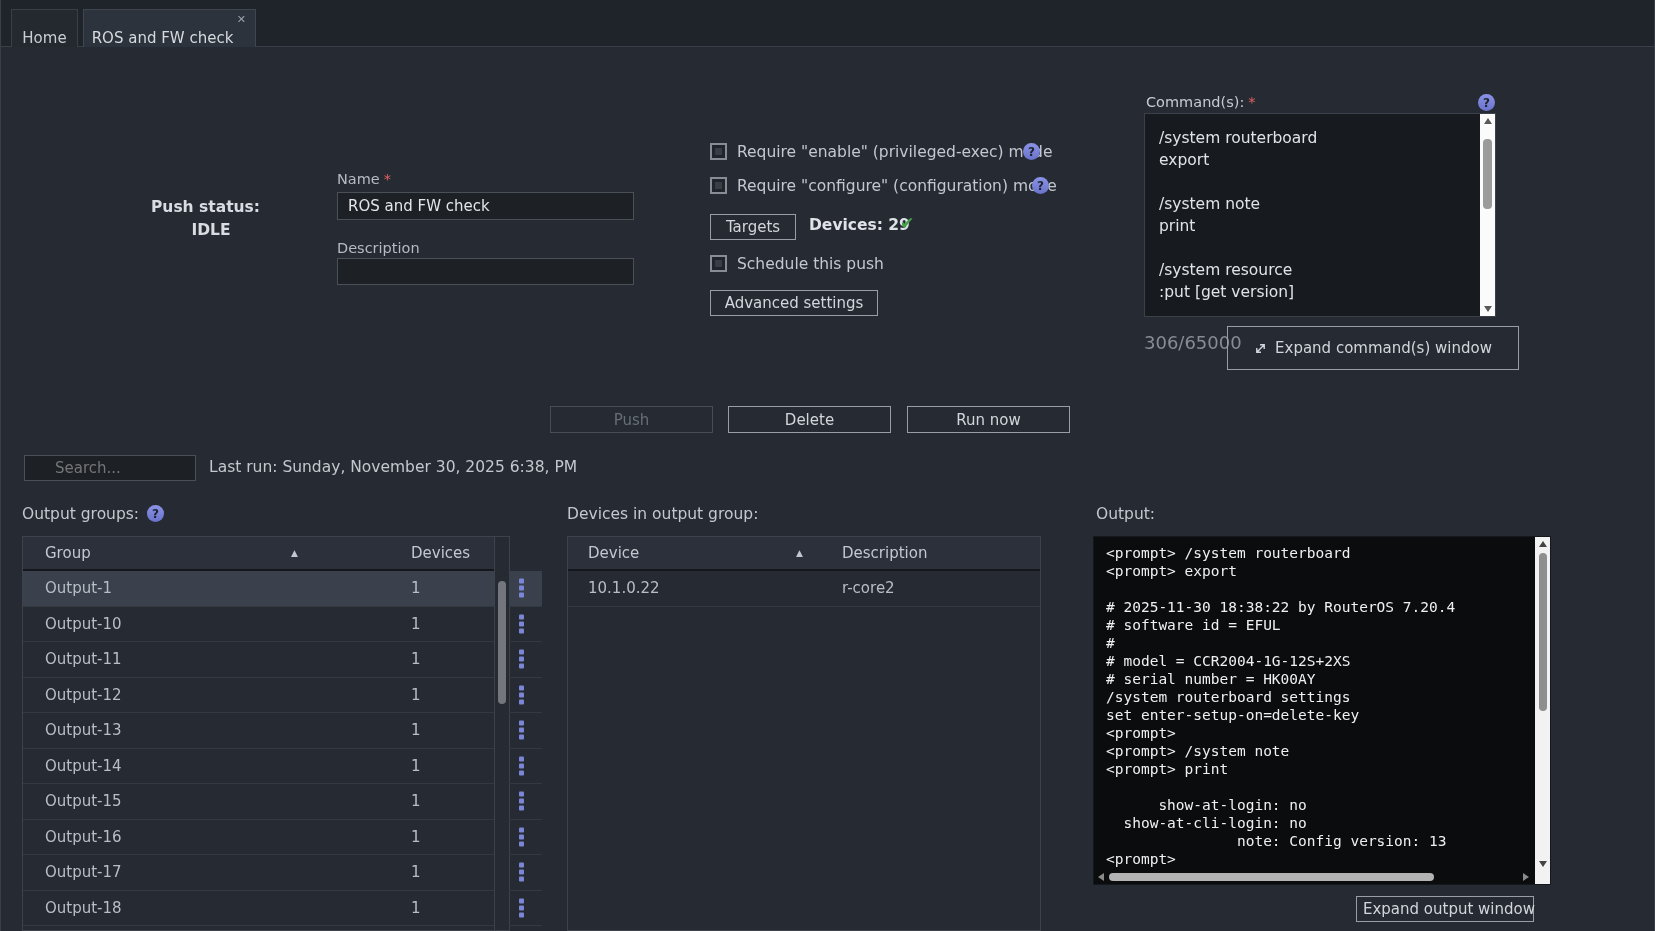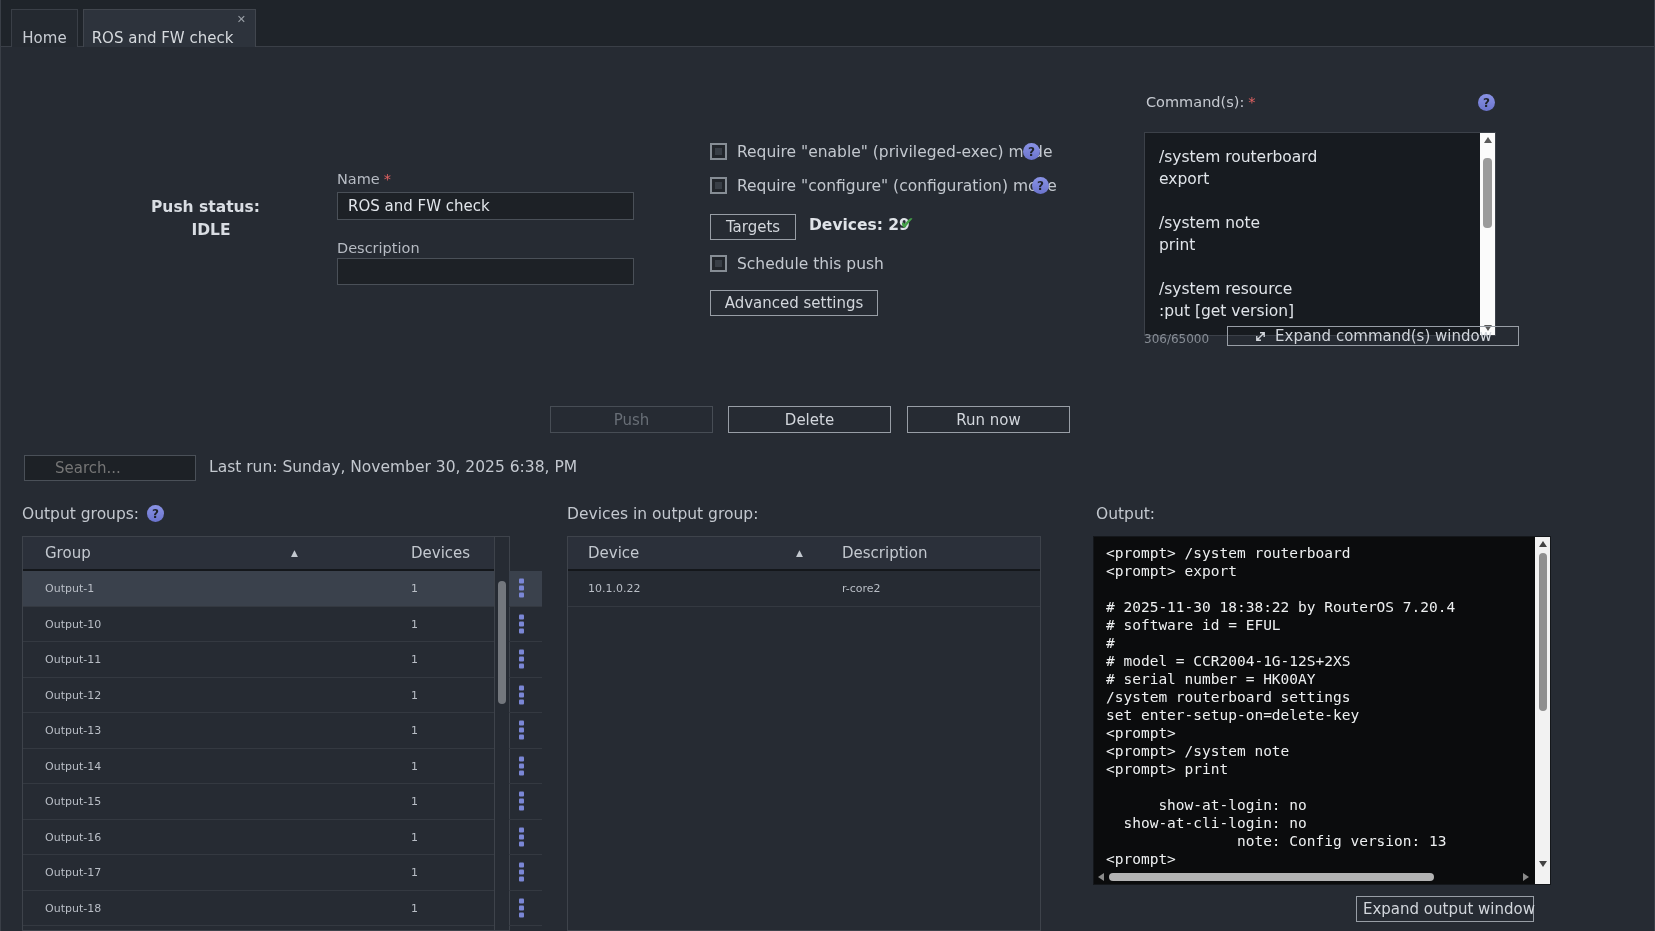--- a/index.html
+++ b/index.html
@@ -34,28 +34,28 @@
         display:flex;align-items:center;justify-content:center;cursor:pointer}
   .bold{font-weight:bold}
 
   
   .table{position:absolute;background:#262b33;border:1px solid #3e434b}
   .thead{position:absolute;left:0;top:0;right:0;height:34px;background:#2b303a;border-bottom:2px solid #14171b}
   .thead span{position:absolute;top:50%;transform:translateY(-50%);font-size:15px;color:#c3c8cf}
   .sort{font-size:9px !important;color:#c6cad1}
   .trow{position:absolute;left:0;width:519px;height:35.5px;border-bottom:1px solid #343941}
   .trow.sel{background:#3a414c}
-  .trow span{position:absolute;top:50%;transform:translateY(-50%);font-size:11px;color:#b9bec6;white-space:nowrap}
+  .trow span{position:absolute;top:50%;transform:translateY(-50%);font-size:15px;color:#b9bec6;white-space:nowrap}
   .kebab{position:absolute;left:496px;top:50%;transform:translateY(-50%);display:flex;flex-direction:column;gap:2px;cursor:pointer}
   .kebab i{width:5px;height:5px;background:#7b87d6;border-radius:1px}
   .og-sb{position:absolute;top:0;bottom:0;right:0;width:15px;border-left:1px solid #3e434b;background:#262b33}
   .og-sb .thumb{position:absolute;left:3px;top:44px;width:8px;height:123px;background:#73777d;border-radius:4px}
 
   
-  .cmdbox{position:absolute;left:1143px;top:132px;width:352px;height:204px;background:#171b20;border:1px solid #3c4149}
+  .cmdbox{position:absolute;left:1143px;top:113px;width:352px;height:204px;background:#171b20;border:1px solid #3c4149}
   .cmdtext{position:absolute;left:0;top:0;right:15px;bottom:0;padding:13px 14px;
            font-size:15.5px;line-height:22px;color:#e0e4e9;white-space:pre-wrap;overflow:hidden;cursor:text}
   .wsb{position:absolute;right:0;top:0;width:15px;bottom:0;background:#fbfbfb}
   .wsb .thumb{position:absolute;left:3px;width:9px;background:#9b9b9b;border-radius:4px}
   .arr{position:absolute;width:0;height:0;left:3.5px}
   .arr.up{border-left:4px solid transparent;border-right:4px solid transparent;border-bottom:6px solid #5a5a5a;top:4px}
   .arr.down{border-left:4px solid transparent;border-right:4px solid transparent;border-top:6px solid #5a5a5a;bottom:4px}
 
   
   .console{position:absolute;left:1092px;top:536px;width:458px;height:349px;background:#0b0c0d;border:1px solid #14171b}
@@ -66,21 +66,21 @@
   .c-vsb .thumb{position:absolute;left:3.5px;top:16px;width:8px;height:158px;background:#8f8f8f;border-radius:4px}
   .c-vsb .arr.up{border-bottom-color:#444}
   .c-vsb .arr.down{border-top-color:#444;bottom:4px}
   .c-hsb{position:absolute;left:0;bottom:0;height:15px;width:443px;background:#0b0c0d}
   .c-hsb .thumb{position:absolute;left:15px;top:3.5px;width:325px;height:8px;background:#b3b3b3;border-radius:4px}
   .h-arr{position:absolute;width:0;height:0;top:3.5px}
   .h-arr.left{border-top:4px solid transparent;border-bottom:4px solid transparent;border-right:6px solid #8a8a8a;left:4px}
   .h-arr.right{border-top:4px solid transparent;border-bottom:4px solid transparent;border-left:6px solid #8a8a8a;right:8px}
   .corner{position:absolute;right:0;bottom:0;width:15px;height:15px;background:#f2f2f2}
 
-  .counter{position:absolute;left:1143px;top:332px;font-size:12px;color:#878d95}
+  .counter{position:absolute;left:1143px;top:332px;font-size:18px;color:#878d95}
   .check{position:absolute;font-size:17px;font-weight:bold;color:#43a047}
   .searchwrap{position:absolute;left:23px;top:455px;width:172px;height:26px}
   .searchwrap input{position:absolute;left:0;top:0;width:100%;height:100%;background:#1d2126;border:1px solid #4a5058;
                     color:#e2e6eb;font-size:15px;font-family:inherit;padding:0 8px 0 30px;outline:none}
   .searchwrap svg{position:absolute;left:8px;top:5px;pointer-events:none}
 </style>
 </head>
 <body>
 
 <div id="app">
@@ -144,21 +144,21 @@
 
 /system resource
 :put [get version]</div>
     <div class="wsb">
       <div class="arr up"></div>
       <div class="thumb" style="top:25px;height:70px"></div>
       <div class="arr down"></div>
     </div>
   </div>
   <div class="counter">306/65000</div>
-  <button class="btn" style="left:1226px;top:326px;width:292px;height:20px">
+  <button class="btn" style="left:1226px;top:326px;width:292px;height:44px">
     <svg width="13" height="13" viewBox="0 0 14 14">
       <path d="M3 11 L11 3 M6.5 3 H11 V7.5 M7.5 11 H3 V6.5" stroke="#d2d6dc" stroke-width="1.5" fill="none"></path>
     </svg>
     <span>Expand command(s) window</span>
   </button>
 
   <button class="btn disabled" style="left:549px;top:406px;width:163px;height:27px">Push</button>
   <button class="btn" style="left:727px;top:406px;width:163px;height:27px">Delete</button>
   <button class="btn" style="left:906px;top:406px;width:163px;height:27px">Run now</button>
 

